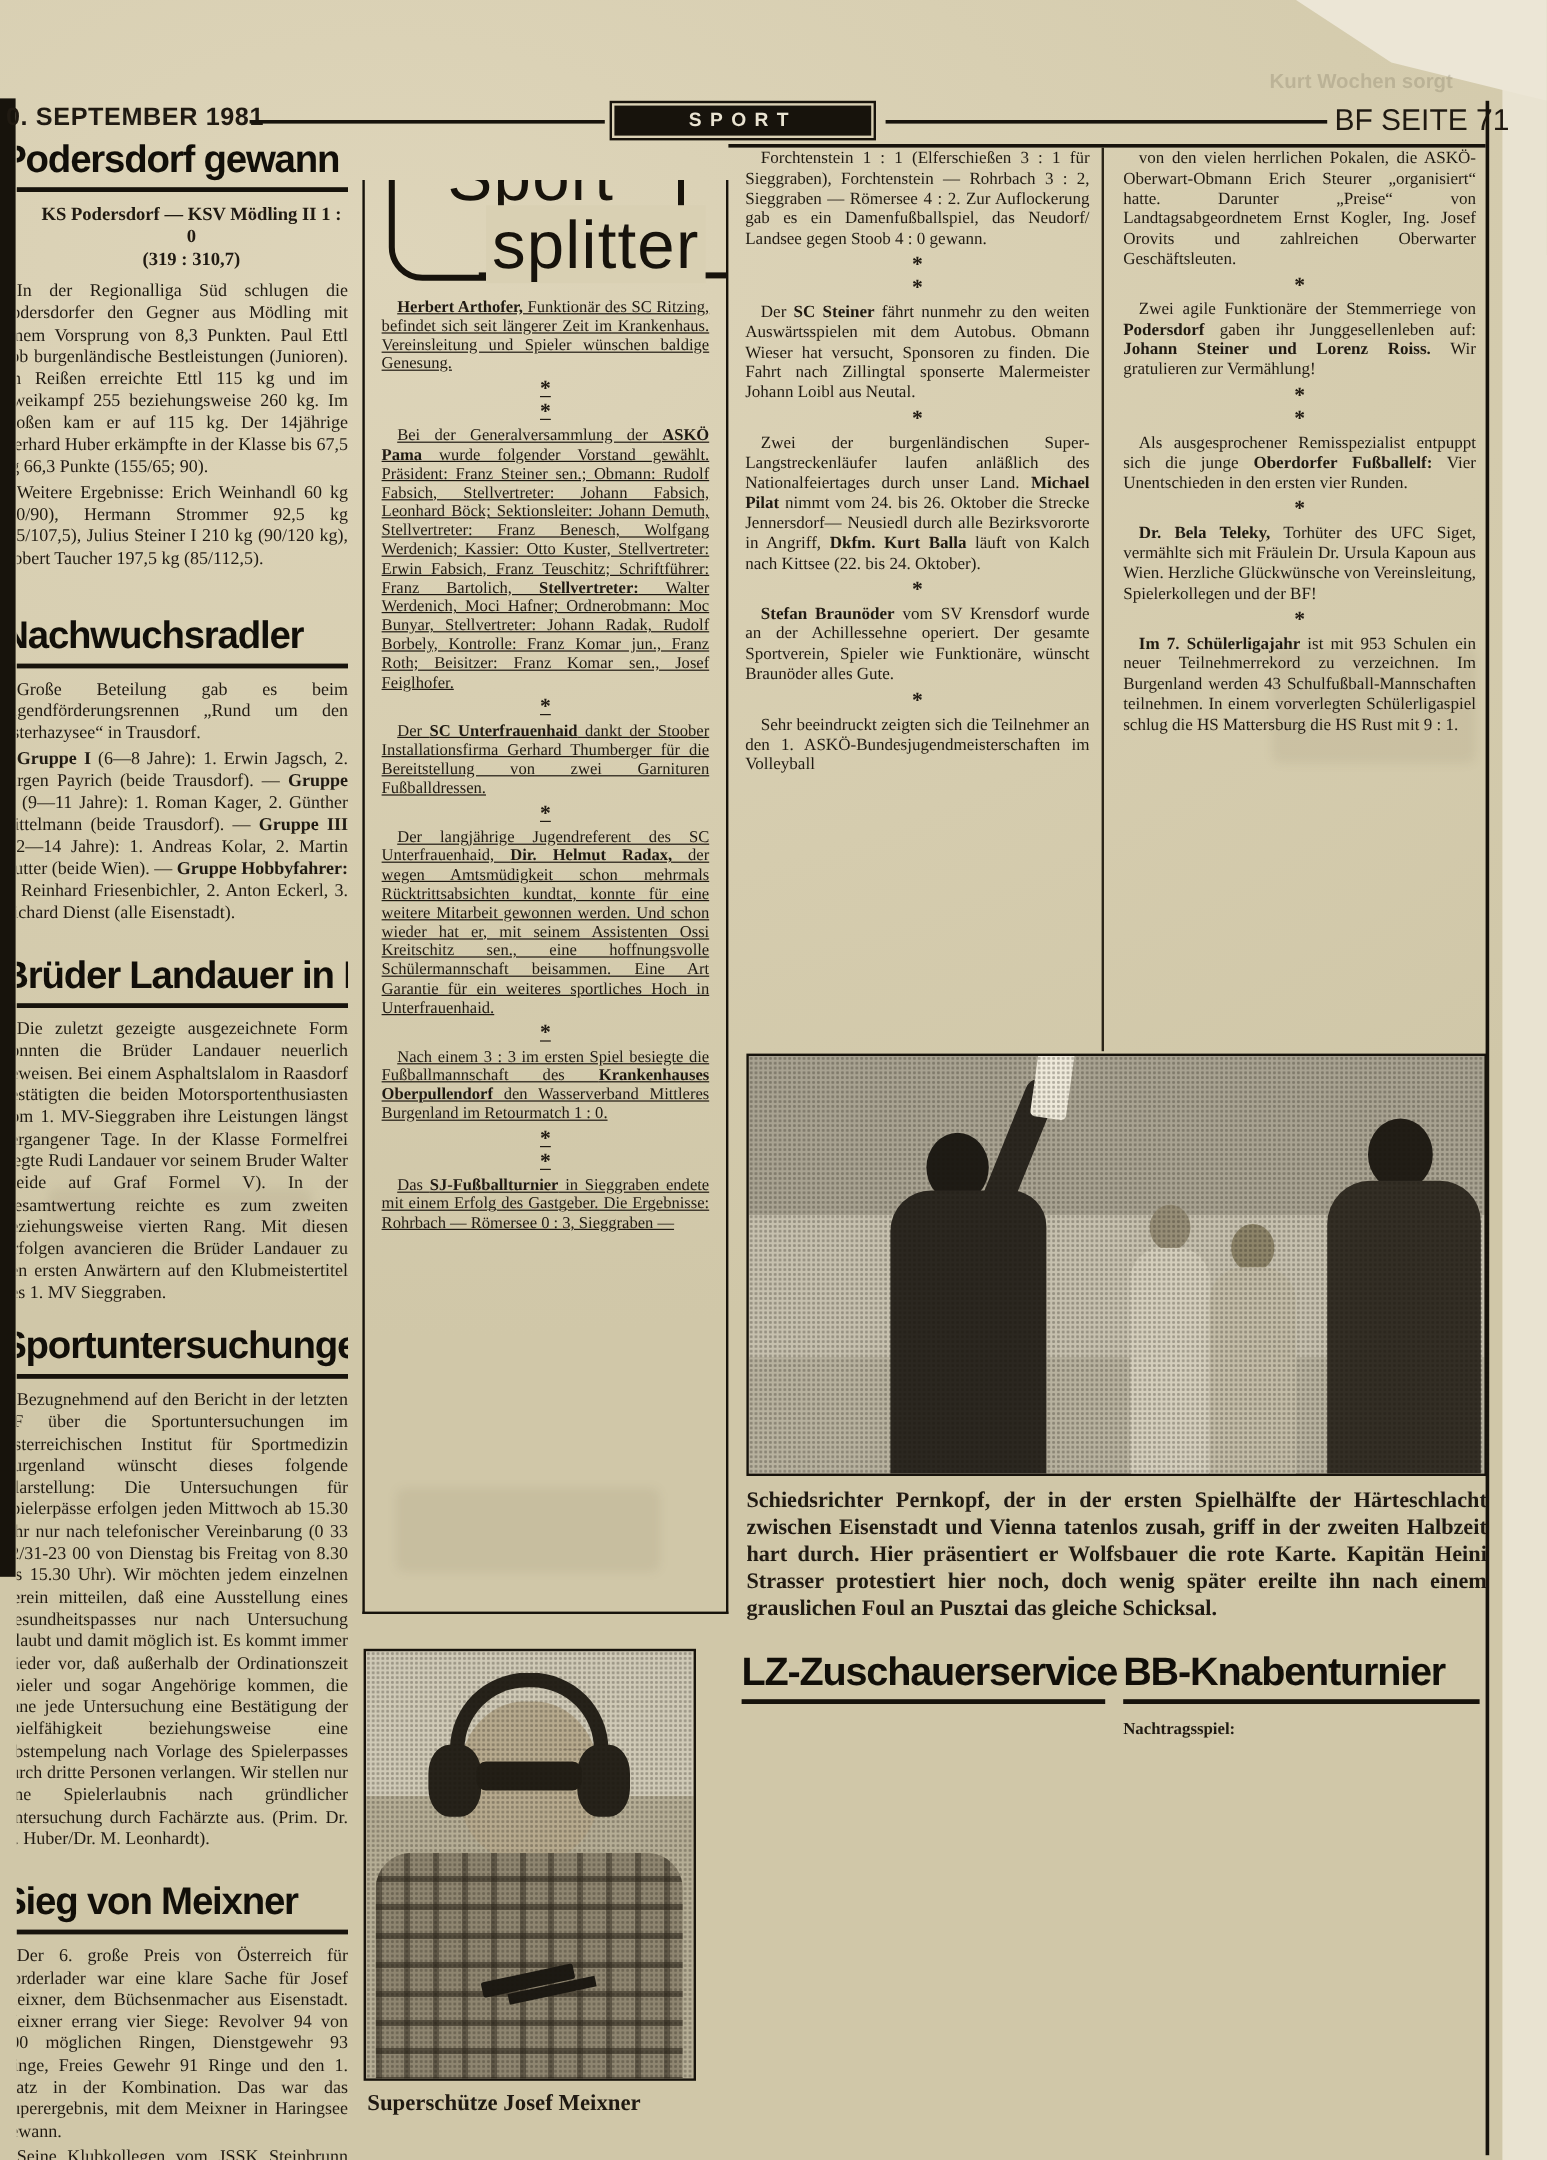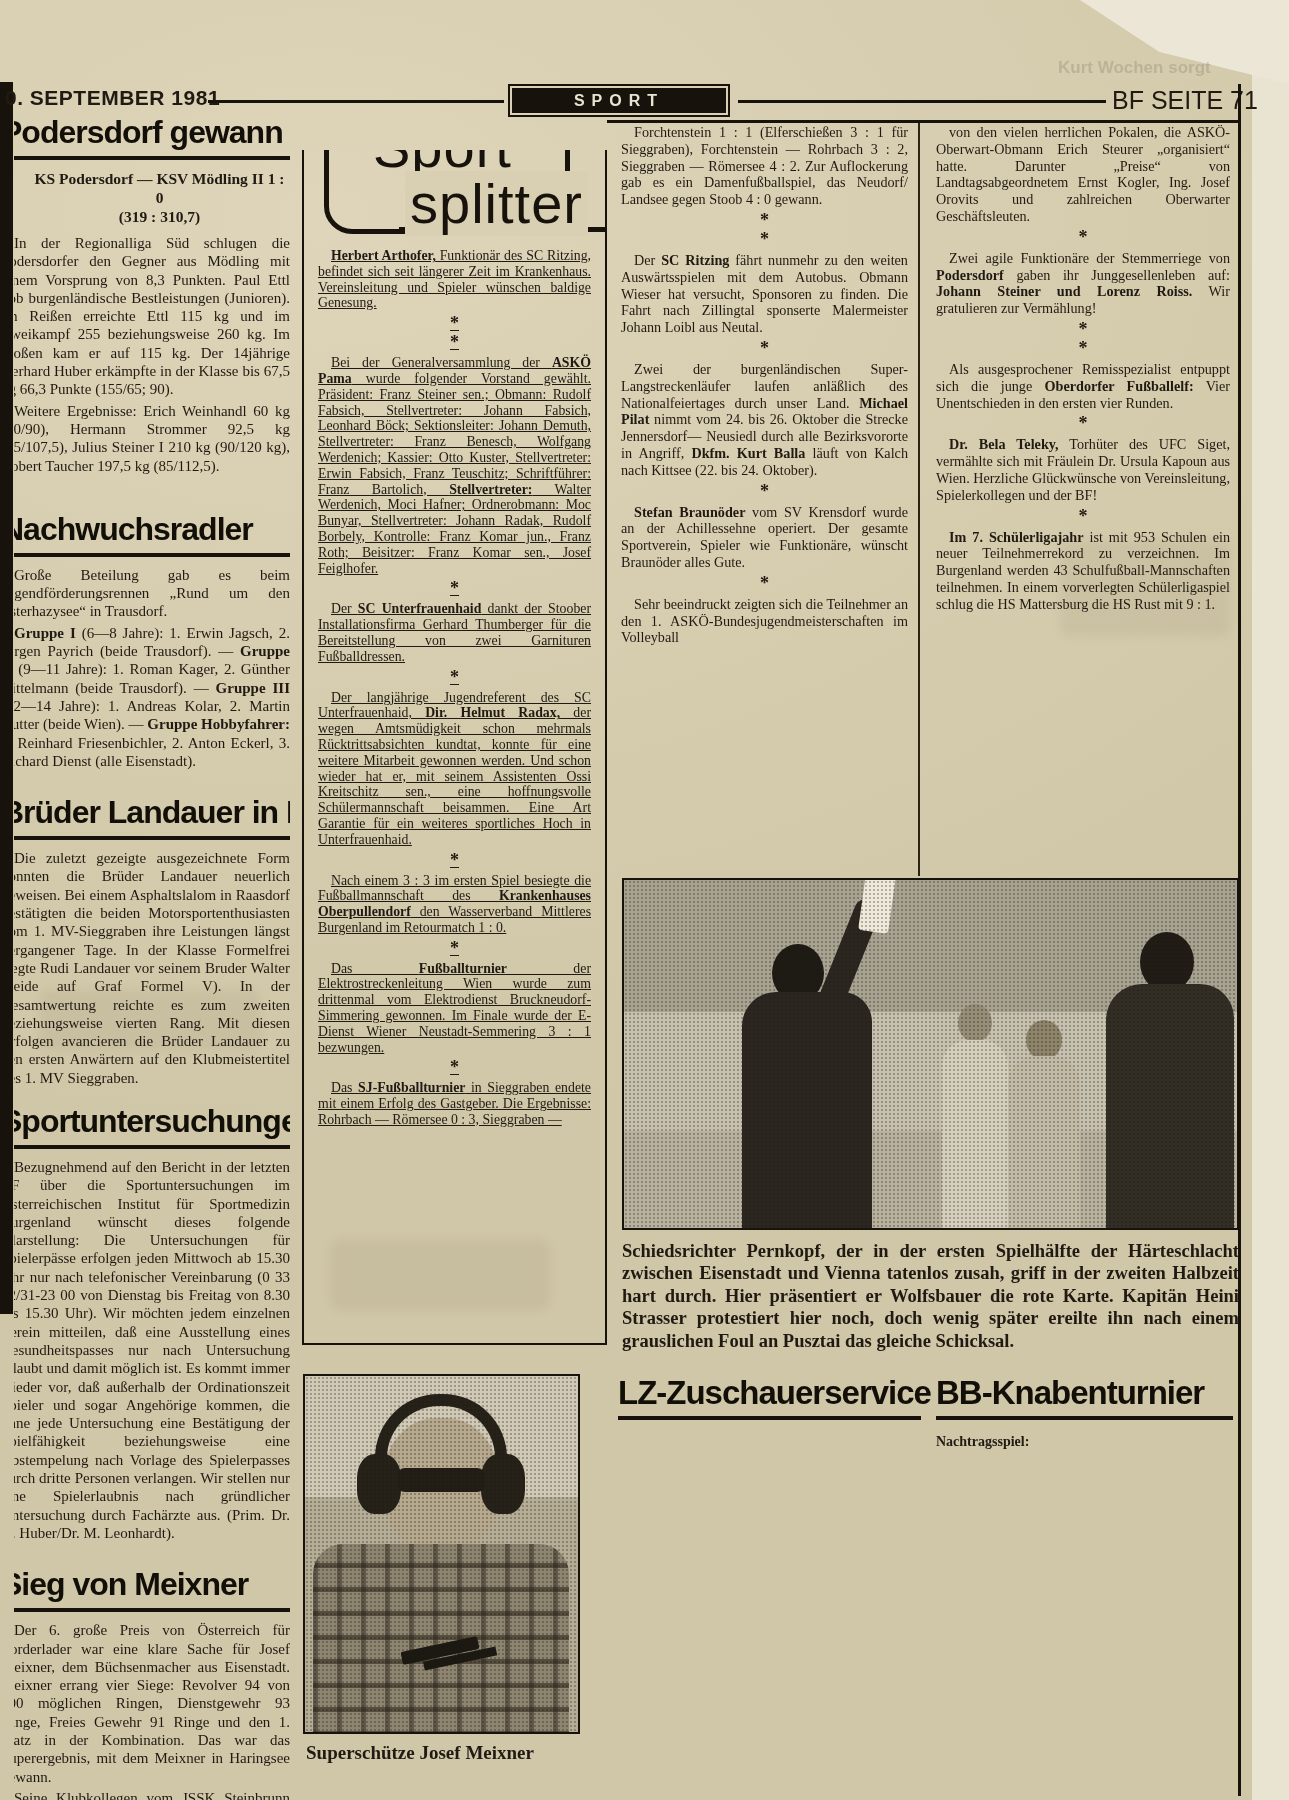--- a/index.html
+++ b/index.html
@@ -184,35 +184,34 @@
       <div class="star">*</div>
       <div class="star">*</div>
       <p><span>Bei der Generalversammlung der </span><b>ASKÖ Pama</b><span> wurde folgender Vorstand gewählt. Präsident: Franz Steiner sen.; Obmann: Rudolf Fabsich, Stellvertreter: Johann Fabsich, Leonhard Böck; Sektionsleiter: Johann Demuth, Stellvertreter: Franz Benesch, Wolfgang Werdenich; Kassier: Otto Kuster, Stellvertreter: Erwin Fabsich, Franz Teuschitz; Schriftführer: Franz Bartolich, </span><b>Stellvertreter:</b><span> Walter Werdenich, Moci Hafner; Ordnerobmann: Moc Bunyar, Stellvertreter: Johann Radak, Rudolf Borbely, Kontrolle: Franz Komar jun., Franz Roth; Beisitzer: Franz Komar sen., Josef Feiglhofer.</span></p>
       <div class="star">*</div>
       <p><span>Der </span><b>SC Unterfrauenhaid</b><span> dankt der Stoober Installationsfirma Gerhard Thumberger für die Bereitstellung von zwei Garnituren Fußballdressen.</span></p>
       <div class="star">*</div>
       <p><span>Der langjährige Jugendreferent des SC Unterfrauenhaid, </span><b>Dir. Helmut Radax,</b><span> der wegen Amtsmüdigkeit schon mehrmals Rücktrittsabsichten kundtat, konnte für eine weitere Mitarbeit gewonnen werden. Und schon wieder hat er, mit seinem Assistenten Ossi Kreitschitz sen., eine hoffnungsvolle Schülermannschaft beisammen. Eine Art Garantie für ein weiteres sportliches Hoch in Unterfrauenhaid.</span></p>
       <div class="star">*</div>
       <p><span>Nach einem 3 : 3 im ersten Spiel besiegte die Fußballmannschaft des </span><b>Krankenhauses Oberpullendorf</b><span> den Wasserverband Mittleres Burgenland im Retourmatch 1 : 0.</span></p>
       <div class="star">*</div>
-      <p><span>Das </span><b>Fußballturnier</b><span> der Elektrostreckenleitung Wien wurde zum drittenmal vom Elektrodienst Bruckneudorf-Simmering gewonnen. Im Finale wurde der E-Dienst Wiener Neustadt-Semmering 3 : 1 bezwungen.</span></p>
       <div class="star">*</div>
       <p><span>Das </span><b>SJ-Fußballturnier</b><span> in Sieggraben endete mit einem Erfolg des Gastgeber. Die Ergebnisse: Rohrbach — Römersee 0 : 3, Sieggraben —</span></p>
     </div>
   </section>
 
   <div class="top-rule"></div>
   <div class="div-rule"></div>
   <div class="right-rule"></div>
 
   <section class="col3">
     <p><span>Forchtenstein 1 : 1 (Elferschießen 3 : 1 für Sieggraben), Forchtenstein — Rohrbach 3 : 2, Sieggraben — Römersee 4 : 2. Zur Auflockerung gab es ein Damenfußballspiel, das Neudorf/ Landsee gegen Stoob 4 : 0 gewann.</span></p>
     <div class="star">*</div>
     <div class="star">*</div>
-    <p><span>Der </span><b>SC Ritzing</b><span> fährt nunmehr zu den weiten Auswärtsspielen mit dem Autobus. Obmann Wieser hat versucht, Sponsoren zu finden. Die Fahrt nach Zillingtal sponserte Malermeister Johann Loibl aus Neutal.</span></p>
+    <p><span>Der </span><b>SC Steiner</b><span> fährt nunmehr zu den weiten Auswärtsspielen mit dem Autobus. Obmann Wieser hat versucht, Sponsoren zu finden. Die Fahrt nach Zillingtal sponserte Malermeister Johann Loibl aus Neutal.</span></p>
     <div class="star">*</div>
     <p><span>Zwei der burgenländischen Super-Langstreckenläufer laufen anläßlich des Nationalfeiertages durch unser Land. </span><b>Michael Pilat</b><span> nimmt vom 24. bis 26. Oktober die Strecke Jennersdorf— Neusiedl durch alle Bezirksvororte in Angriff, </span><b>Dkfm. Kurt Balla</b><span> läuft von Kalch nach Kittsee (22. bis 24. Oktober).</span></p>
     <div class="star">*</div>
     <p><b>Stefan Braunöder</b><span> vom SV Krensdorf wurde an der Achillessehne operiert. Der gesamte Sportverein, Spieler wie Funktionäre, wünscht Braunöder alles Gute.</span></p>
     <div class="star">*</div>
     <p><span>Sehr beeindruckt zeigten sich die Teilnehmer an den 1. ASKÖ-Bundesjugendmeisterschaften im Volleyball</span></p>
   </section>
 
   <section class="col4">
     <p><span>von den vielen herrlichen Pokalen, die ASKÖ-Oberwart-Obmann Erich Steurer „organisiert“ hatte. Darunter „Preise“ von Landtagsabgeordnetem Ernst Kogler, Ing. Josef Orovits und zahlreichen Oberwarter Geschäftsleuten.</span></p>

